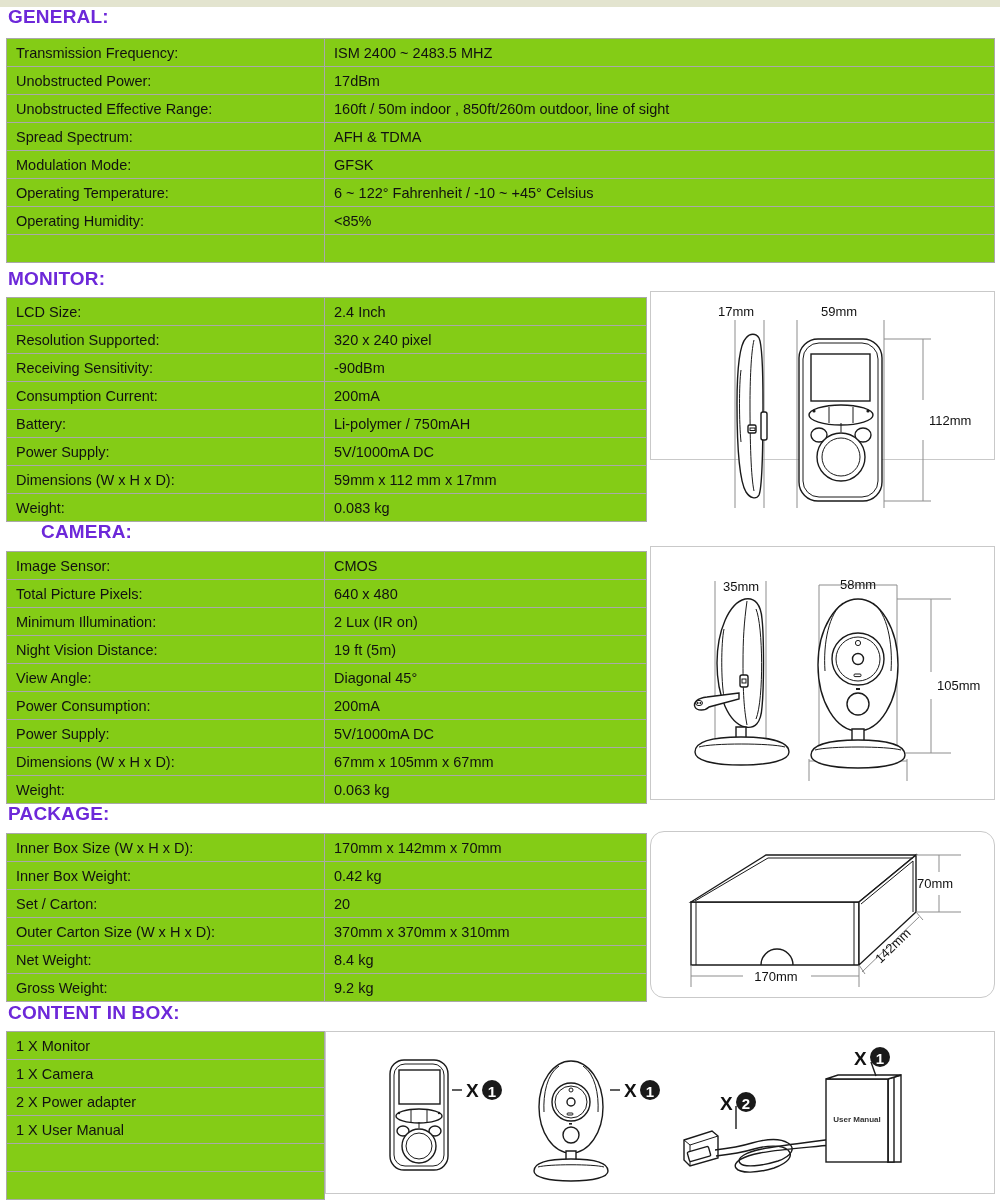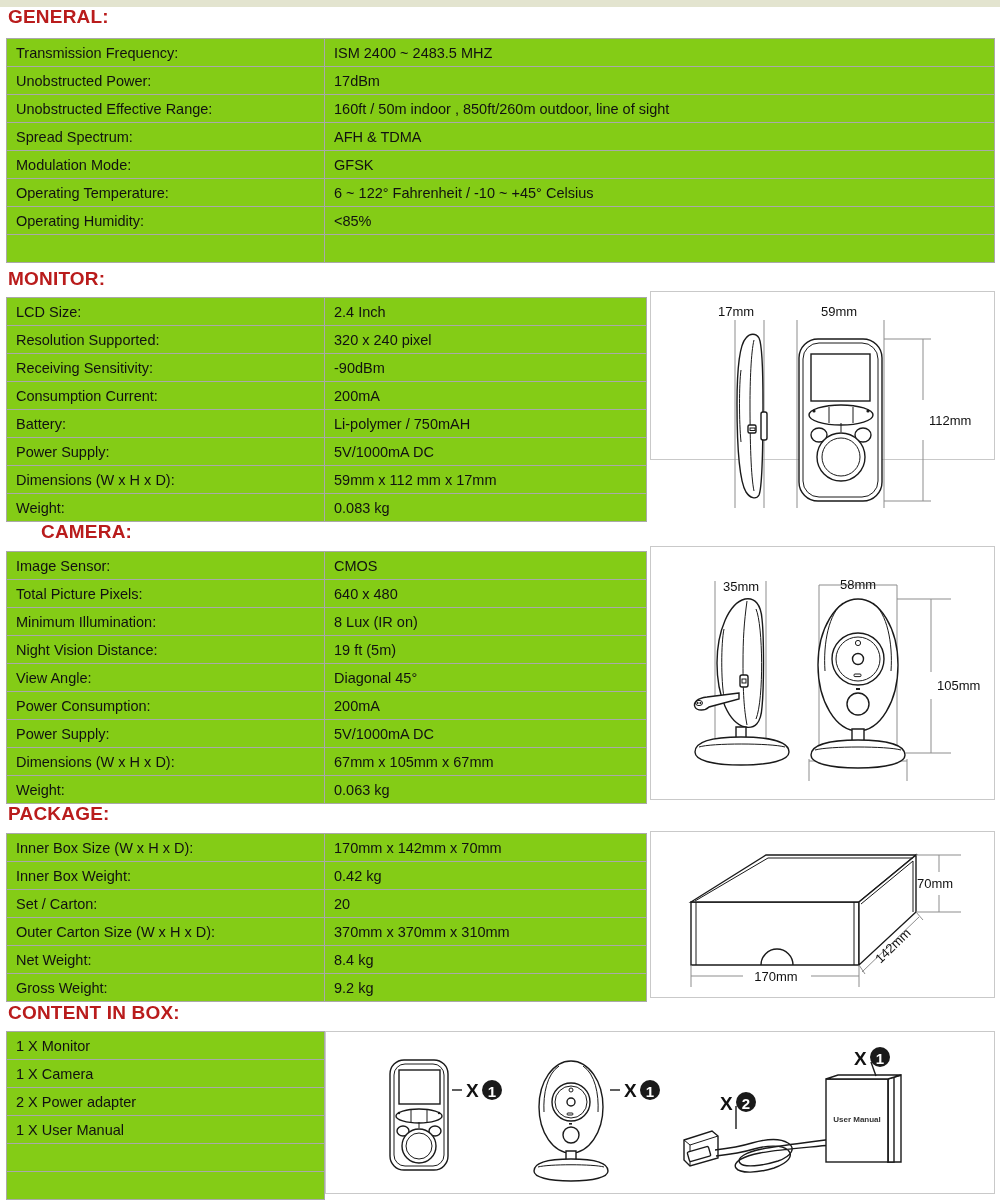--- a/index.html
+++ b/index.html
@@ -24,21 +24,21 @@
   .sheet {
     position: absolute;
     left: 0; top: 0;
     width: 1000px; height: 1200px;
   }
   .sec-title {
     position: absolute;
     font-size: 19px;
     font-weight: bold;
     letter-spacing: 0.2px;
-    color: #b91c1c;
+    color: #6d28d9;
     white-space: nowrap;
   }
   
   table.spec {
     position: absolute;
     border-collapse: collapse;
     table-layout: fixed;
     background: #84cc16;
   }
   table.spec td {
@@ -237,21 +237,21 @@
       <tr>
         <td class="k">Image Sensor:</td>
         <td class="v">CMOS</td>
       </tr>
       <tr>
         <td class="k">Total Picture Pixels:</td>
         <td class="v">640 x 480</td>
       </tr>
       <tr>
         <td class="k">Minimum Illumination:</td>
-        <td class="v">8 Lux (IR on)</td>
+        <td class="v">2 Lux (IR on)</td>
       </tr>
       <tr>
         <td class="k">Night Vision Distance:</td>
         <td class="v">19 ft (5m)</td>
       </tr>
       <tr>
         <td class="k">View Angle:</td>
         <td class="v">Diagonal 45°</td>
       </tr>
       <tr>
@@ -365,21 +365,21 @@
         <td class="k">Net Weight:</td>
         <td class="v">8.4  kg</td>
       </tr>
       <tr>
         <td class="k">Gross Weight:</td>
         <td class="v">9.2  kg</td>
       </tr>
     </tbody>
   </table>
 
-  <div class="panel" style="left:650px; top:831px; width:345px; height:167px;">
+  <div class="panel" style="left:650px; top:831px; width:345px; height:167px;border-radius:14px;">
     <svg width="343" height="165" viewBox="0 0 343 165">
 
       <path class="obj" d="M40 70 L40 133 L208 133 L208 70 Z"></path>
       <path class="obj" d="M40 70 L115 23 L265 23 L208 70 Z"></path>
       <path class="obj" d="M208 70 L265 23 L265 80 L208 133 Z"></path>
 
       <path class="obj-thin" d="M45 70 L45 133"></path>
       <path class="obj-thin" d="M203 70 L203 133"></path>
       <path class="obj-thin" d="M44 69 L117 26 L262 26"></path>
       <path class="obj-thin" d="M210 72 L262 29 L262 80"></path>

